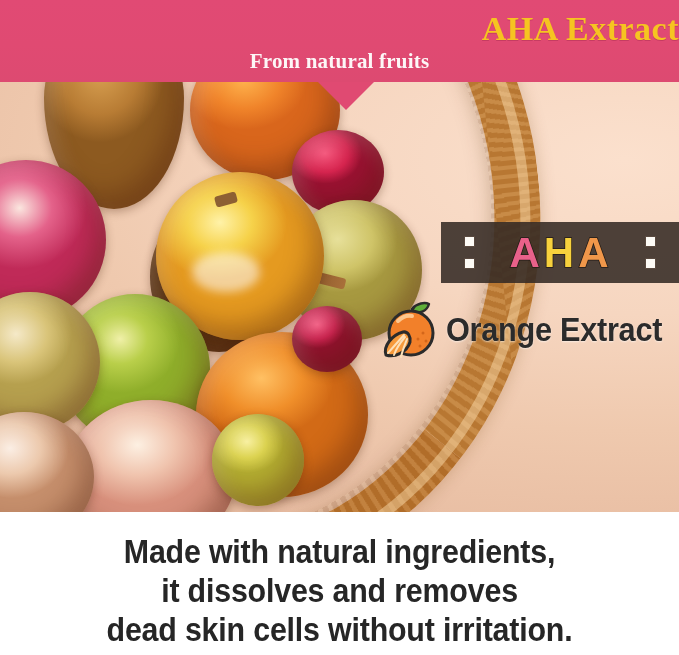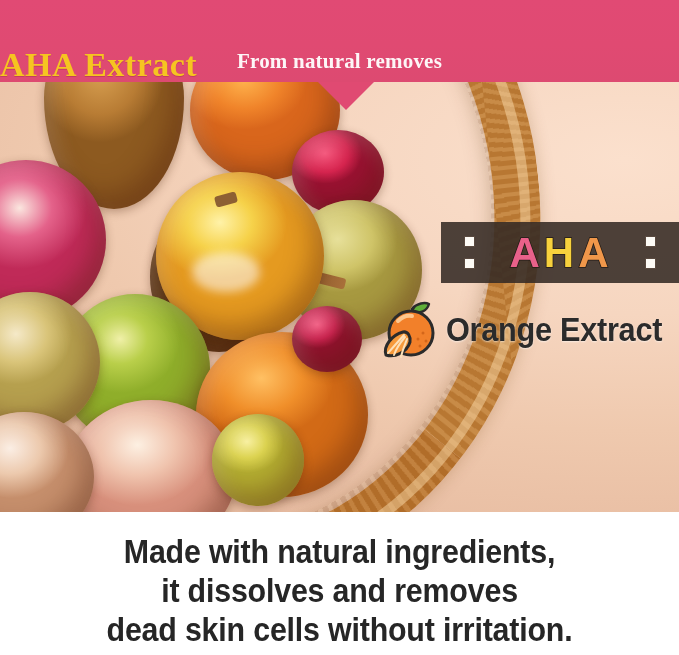--- a/index.html
+++ b/index.html
@@ -19,29 +19,28 @@
   
   .header-band {
     position:absolute; left:0; top:0;
     width:679px; height:82px;
     background:#e04a72;
     background:linear-gradient(180deg,#e14a74 0%,#e04a72 55%,#dd4a71 100%);
     z-index:6;
   }
   .header-title {
     position:absolute; left:0; top:12px; width:679px;
-    text-align:left;
+    text-align:right;
     font-family:"Liberation Serif", serif;
     font-weight:bold;
     font-size:34px;
     letter-spacing:0.5px;
     color:#f6c421;
     line-height:1;
     text-shadow:0 1px 0 rgba(120,20,50,.25);
-    margin-top:36px;
   }
   .header-sub {
     position:absolute; left:0; top:51px; width:679px;
     text-align:center;
     font-family:"Liberation Serif", serif;
     font-weight:bold;
     font-size:21px;
     color:#fdf6f7;
     line-height:1;
     letter-spacing:0.2px;
@@ -227,21 +226,21 @@
       <div class="fruit" style="left:196px;top:250px;width:172px;height:165px;background:radial-gradient(42% 36% at 38% 28%,#ffc063,#f08f2a 56%,#d26a16 100%);"></div>
       <div class="fruit" style="left:292px;top:224px;width:70px;height:66px;background:radial-gradient(40% 36% at 36% 28%,#f25a80,#cb2450 62%,#94112f 100%);"></div>
       <div class="fruit" style="left:66px;top:318px;width:170px;height:150px;background:radial-gradient(44% 40% at 42% 30%,#fdf0e2,#f0c4ae 50%,#d8907c 100%);"></div>
       <div class="fruit" style="left:212px;top:332px;width:92px;height:92px;background:radial-gradient(40% 34% at 38% 30%,#f8f0a0,#dcd351 52%,#b4ae31 100%);"></div>
       <div class="fruit" style="left:-46px;top:330px;width:140px;height:130px;background:radial-gradient(42% 38% at 40% 28%,#fbeee4,#ecc9ad 52%,#c68f6c 100%);"></div>
     </div>
   </div>
 
   <div class="header-band">
     <div class="header-title">AHA Extract</div>
-    <div class="header-sub">From natural removes</div>
+    <div class="header-sub">From natural fruits</div>
   </div>
   <div class="header-arrow"></div>
 
   <div class="aha-plate">
     <div class="dots left">
       <div class="dot"></div>
       <div class="dot"></div>
     </div>
     <div class="aha-word">
       <span style="color:#e8618a">A</span>

